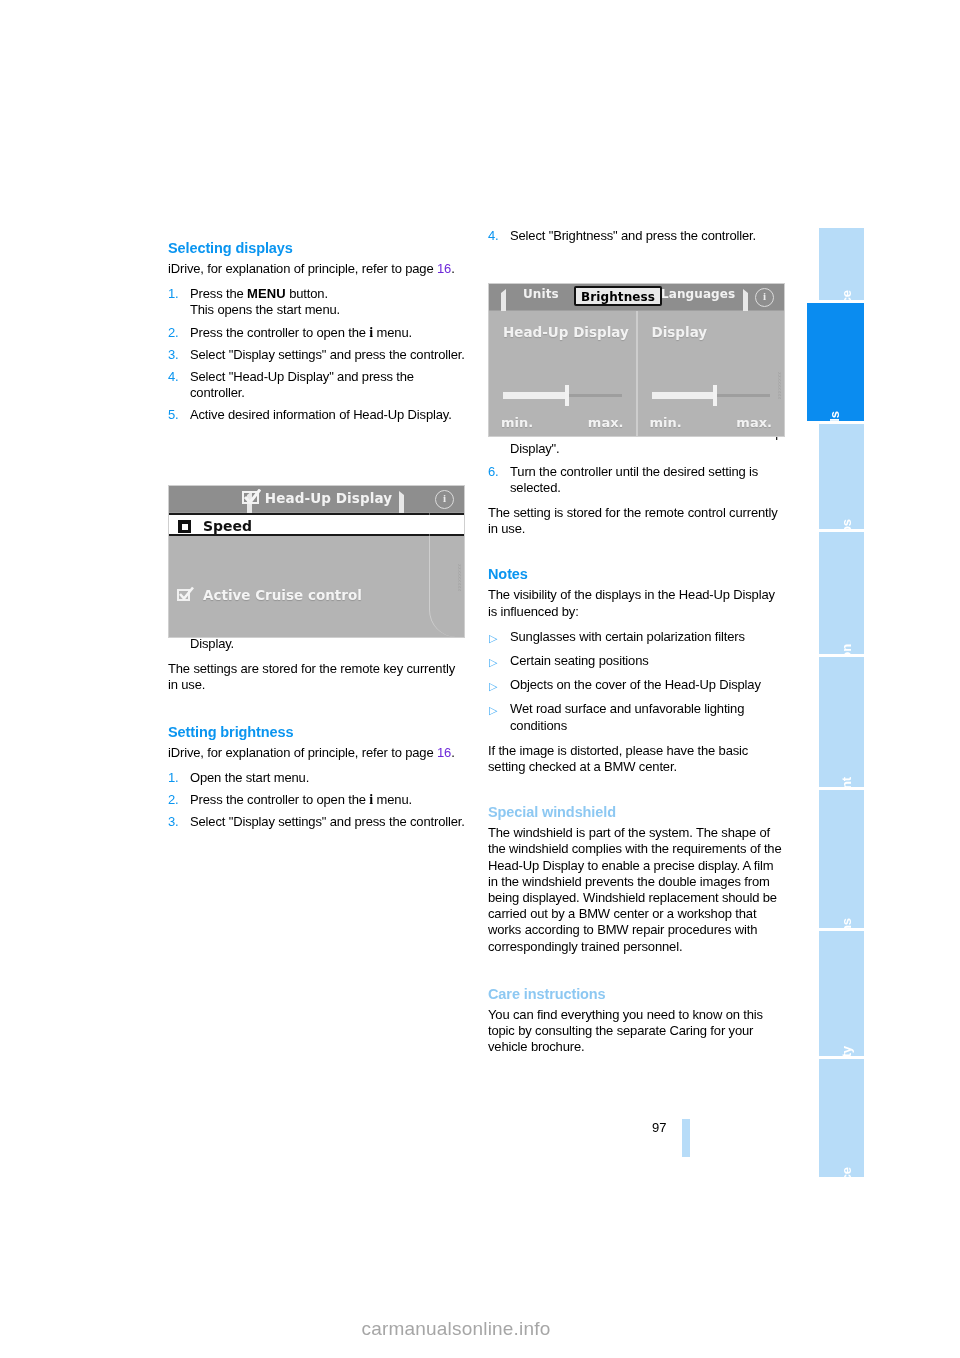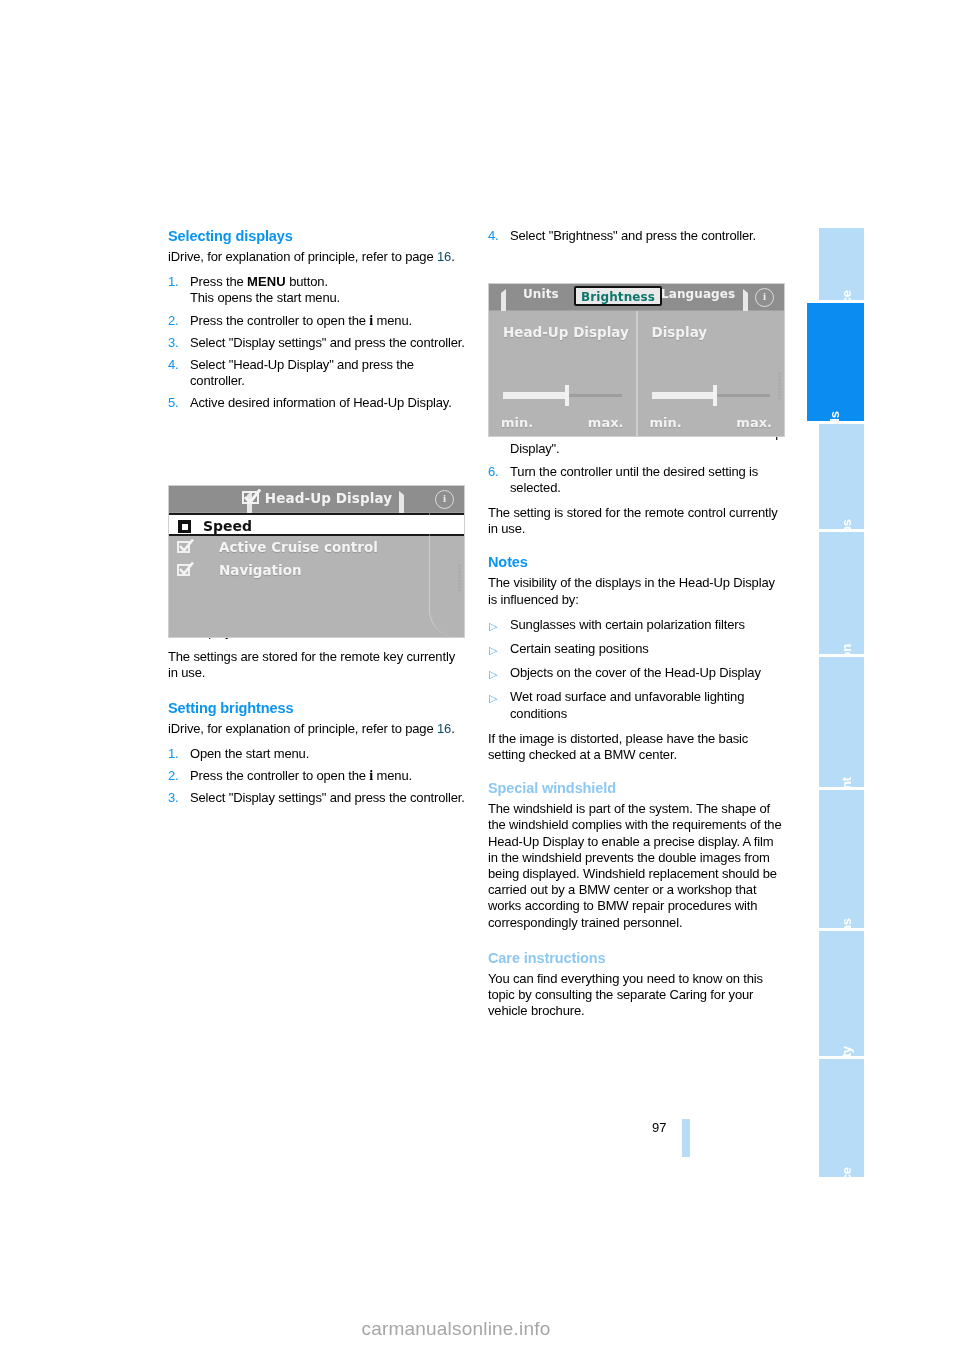--- a/index.html
+++ b/index.html
@@ -30,34 +30,34 @@
     width: 297px;
     top: 228px;
   }
   #col-left  { left: 168px; }
   #col-right { left: 488px; }
 
   h2.section {
     font-size: 14.5px;
     font-weight: bold;
     color: #0a95f0;
-    margin: 0 0 5px 0;
+    margin: 12px 0 5px 0;
     letter-spacing: -0.1px;
   }
   h2.section.pale {
     color: #8dc8f2;
   }
   p.body {
     font-size: 13px;
     line-height: 16.2px;
     margin: 0 0 9px 0;
     letter-spacing: -0.15px;
   }
 
-  .pagelink { color: #0c4a6e; }
+  .pagelink { color: #6d28d9; }
 
   
   ol.steps {
     list-style: none;
     margin: 0 0 9px 0;
     padding: 0;
   }
   ol.steps li {
     position: relative;
     padding-left: 22px;
@@ -225,23 +225,24 @@
     width: 6px; height: 6px;
     background: #fff;
   }
   #shot-hud .row {
     position: relative;
     height: 23px;
     color: #f4f4f4;
     font-size: 13.5px;
     font-weight: bold;
     line-height: 23px;
-    padding-left: 50px;
+    padding-left: 34px;
     box-sizing: border-box;
     text-shadow: 0 1px 1px rgba(0,0,0,0.18);
+    margin-top: 48px;
   }
   #shot-hud .row .chk {
     position: absolute;
     left: 8px; top: 4px;
     width: 16px; height: 14px;
   }
   #shot-hud .row .chk .box {
     position: absolute; left: 0; top: 1px;
     width: 13px; height: 12px;
     border: 2px solid #f0f0f0;
@@ -284,21 +285,21 @@
     font-size: 12px;
     font-weight: bold;
     letter-spacing: 0.1px;
   }
   #shot-bright .tab.units { left: 34px; }
   #shot-bright .tab.langs { left: 172px; }
   #shot-bright .tab.sel {
     left: 85px;
     top: 2px;
     background: #e9e9e9;
-    color: #0f766e;
+    color: #000000;
     border: 2px solid #111;
     border-radius: 2px;
     padding: 0 5px;
     line-height: 18px;
     height: 20px;
     box-sizing: border-box;
   }
   #shot-bright .arrow-l { position: absolute; left: 12px; top: 9px; }
   #shot-bright .arrow-r { position: absolute; right: 36px; top: 9px; }
 

